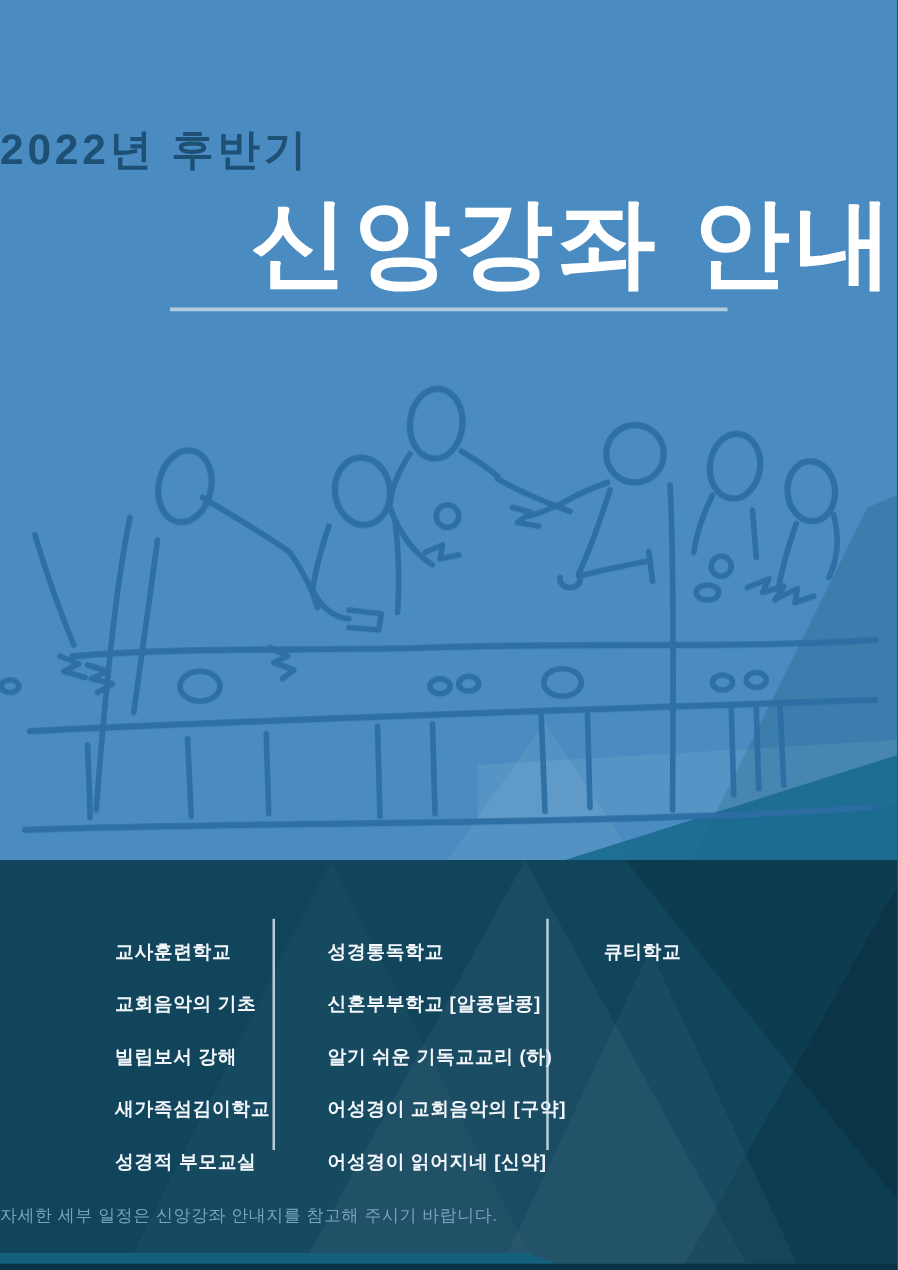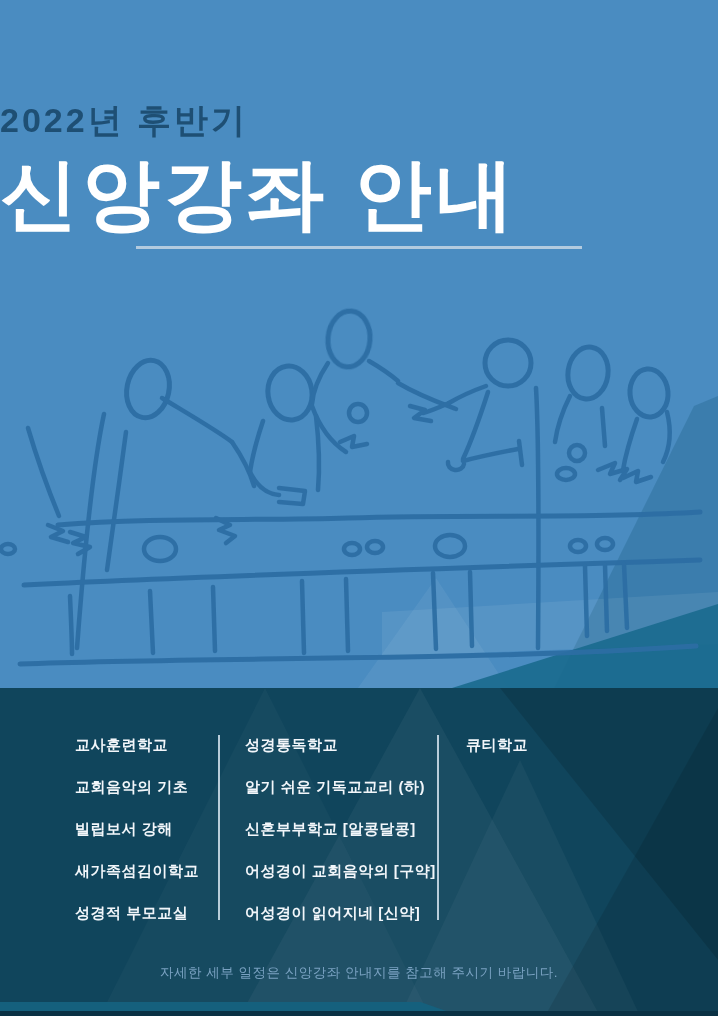--- a/index.html
+++ b/index.html
@@ -9,52 +9,52 @@
     font-family:"Liberation Sans","DejaVu Sans",sans-serif;
   }
   
   .subtitle{
     position:absolute;top:100px;left:0;width:100%;
     font-size:34px;line-height:40px;font-weight:700;
     color:#1e4f74;letter-spacing:3px;
   }
   .title{
     position:absolute;top:150px;left:0;width:100%;
-    text-align:left;font-size:78px;line-height:88px;font-weight:800;
+    text-align:right;font-size:78px;line-height:88px;font-weight:800;
     color:#ffffff;letter-spacing:4px;
   }
   .title-underline{
     position:absolute;top:246px;left:136px;width:446px;height:3px;
     background:#b3cbdf;
   }
   
   .art{position:absolute;inset:0;width:718px;height:1016px;}
   
   .dark-section{
     position:absolute;left:0;top:688px;width:718px;height:328px;
     background:#10455c;overflow:hidden;
   }
   .dark-decor{position:absolute;inset:0;width:718px;height:328px;}
   .course-col{
-    position:absolute;top:0;margin:0;padding:48px 0 0 0;list-style:none;
+    position:absolute;top:0;margin:17px;padding:48px 0 0 0;list-style:none;
     color:#f2f6fa;font-size:15px;font-weight:700;letter-spacing:0.5px;
   }
   .course-col li{line-height:18px;margin:0 0 24px 0;white-space:nowrap;}
   .col1{left:75px;}
   .col2{left:245px;}
   .col3{left:466px;}
   .v-divider{
     position:absolute;top:47px;height:185px;width:2px;
     background:rgba(214,228,238,0.85);
   }
   .div1{left:218px;}
   .div2{left:437px;}
   .footer-note{
     position:absolute;top:276px;left:0;width:100%;
-    text-align:center;font-size:13.5px;line-height:17px;
+    font-size:13.5px;line-height:17px;
     color:#7aa2c2;letter-spacing:0.5px;
   }
   .teal-band{
     position:absolute;left:0;bottom:3px;width:452px;height:11px;
     background:#15607d;clip-path:polygon(0 0,93% 0,100% 100%,0 100%);
   }
   .navy-strip{
     position:absolute;left:0;bottom:0;width:100%;height:5px;
     background:#0a3144;
   }
@@ -161,22 +161,22 @@
     <ul class="course-col col1">
         <li>교사훈련학교</li>
         <li>교회음악의 기초</li>
         <li>빌립보서 강해</li>
         <li>새가족섬김이학교</li>
         <li>성경적 부모교실</li>
       </ul>
     <div class="v-divider div1"></div>
     <ul class="course-col col2">
         <li>성경통독학교</li>
+        <li>신혼부부학교 [알콩달콩]</li>
         <li>알기 쉬운 기독교교리 (하)</li>
-        <li>신혼부부학교 [알콩달콩]</li>
         <li>어성경이 교회음악의 [구약]</li>
         <li>어성경이 읽어지네 [신약]</li>
       </ul>
     <div class="v-divider div2"></div>
     <ul class="course-col col3">
         <li>큐티학교</li>
       </ul>
 
     <div class="footer-note">자세한 세부 일정은 신앙강좌 안내지를 참고해 주시기 바랍니다.</div>
 

